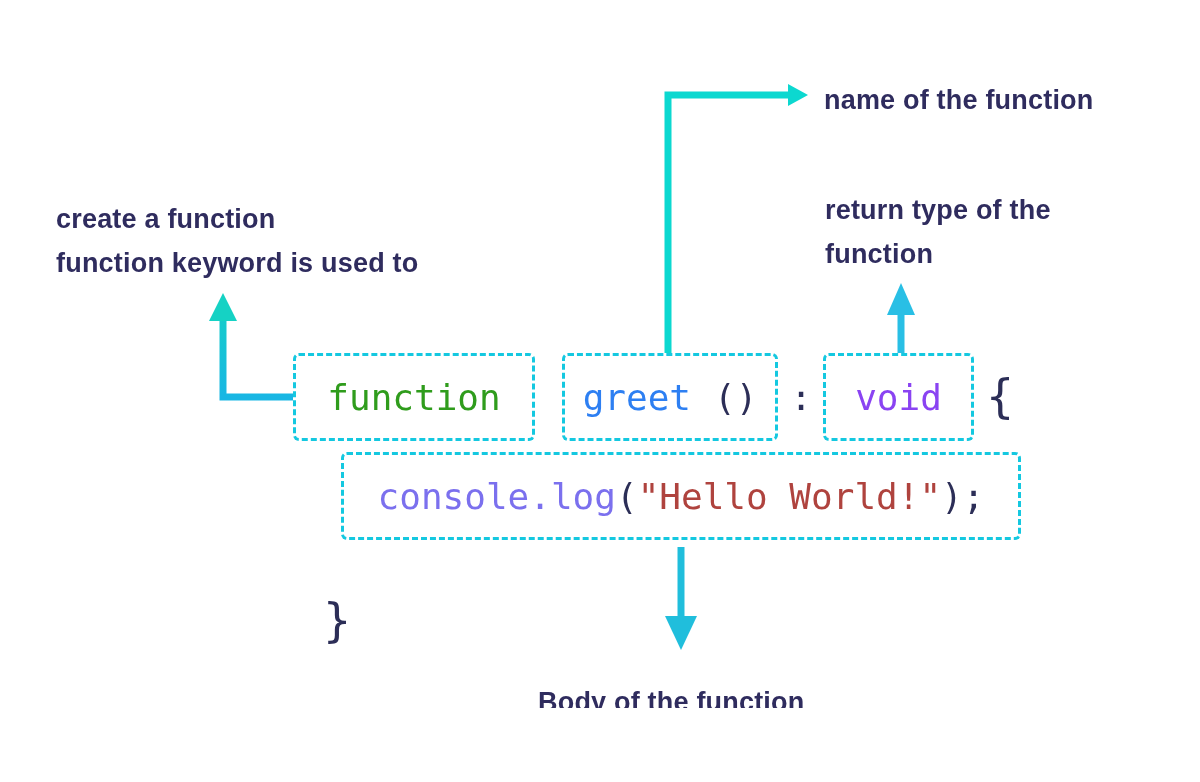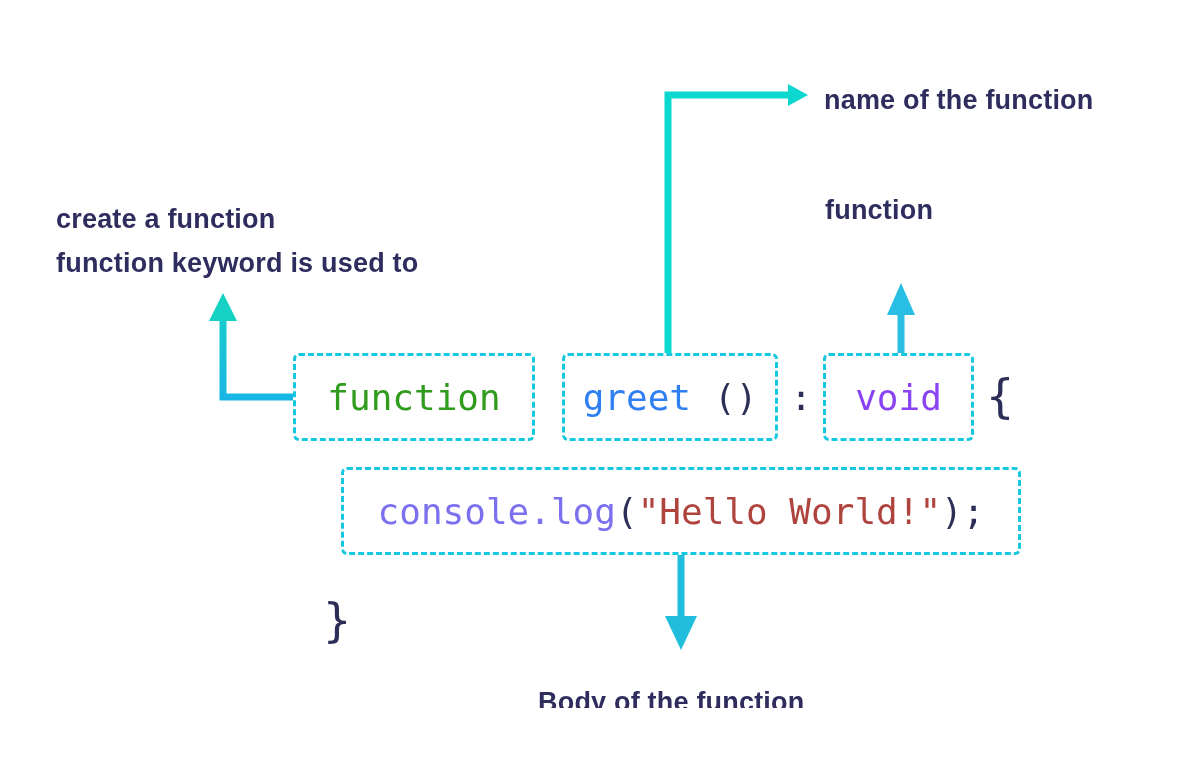--- a/index.html
+++ b/index.html
@@ -108,20 +108,21 @@
   </svg>
 
   <div class="lbl" style="left:824px; top:78px;">name of the function</div>
 
   <div class="lbl" style="left:56px; top:197px;">
     <div>create a function</div>
     <div>function keyword is used to</div>
   </div>
 
   <div class="lbl" style="left:825px; top:188px;">
+    <div>return type of the</div>
     <div>function</div>
   </div>
 
   <div class="lbl" style="left:538px; top:668px;margin-top:12px;">Body of the function</div>
 
   <div class="code-box" style="left:293px; top:353px; width:242px; height:88px;">
     <span class="tok-green">function</span>
   </div>
 
   <div class="code-box" style="left:562px; top:353px; width:216px; height:88px;gap:23px;">
@@ -129,19 +130,19 @@
   </div>
 
   <div class="punct" style="left:788px; top:353px; width:26px; height:88px; font-size:36px;">:</div>
 
   <div class="code-box" style="left:823px; top:353px; width:151px; height:88px;">
     <span class="tok-purple">void</span>
   </div>
 
   <div class="punct" style="left:978px; top:350px; width:44px; height:92px; font-size:46px;">{</div>
 
-  <div class="code-box" style="left:341px; top:467px; width:680px; height:88px;">
+  <div class="code-box" style="left:341px; top:452px; width:680px; height:88px;">
     <span class="tok-peri">console.log</span><span class="tok-navy">(</span><span class="tok-red">"Hello World!"</span><span class="tok-navy">);</span>
   </div>
 
   <div class="punct" style="left:315px; top:588px; width:44px; height:64px; font-size:46px;">}</div>
 
 </div>
 
 </body></html>

